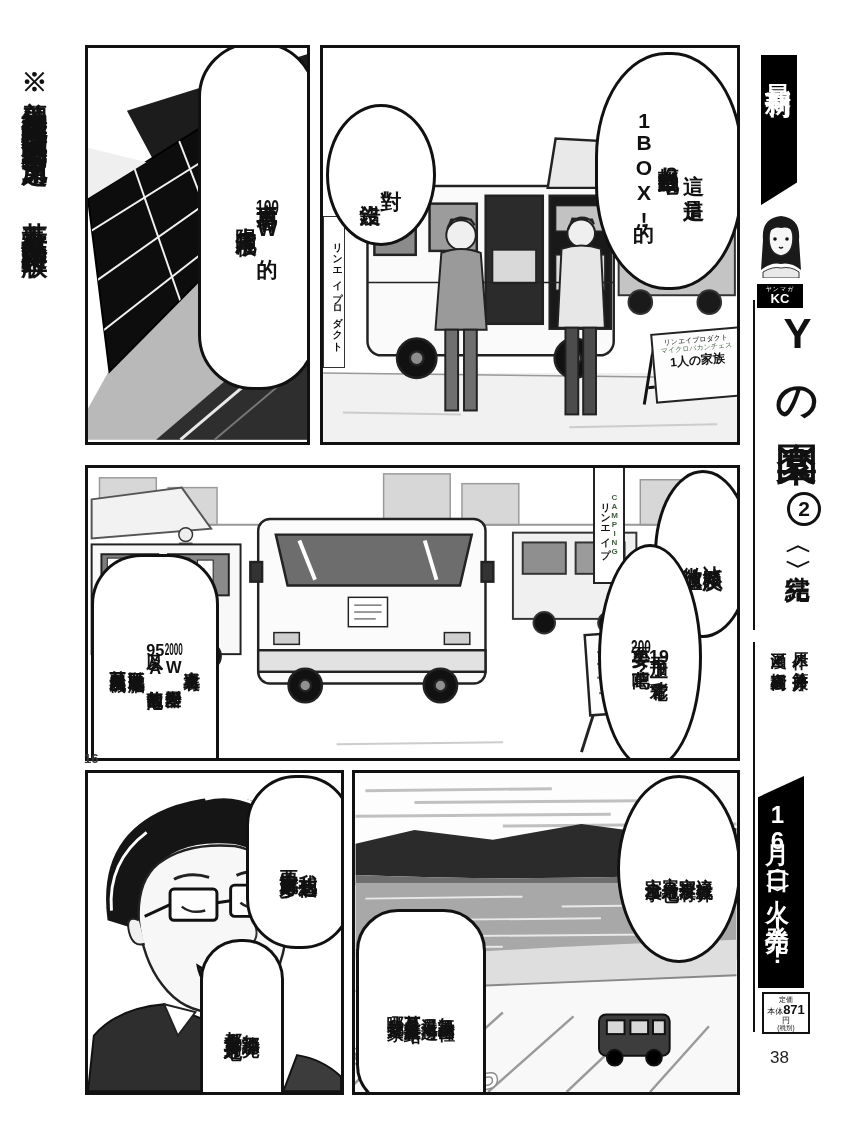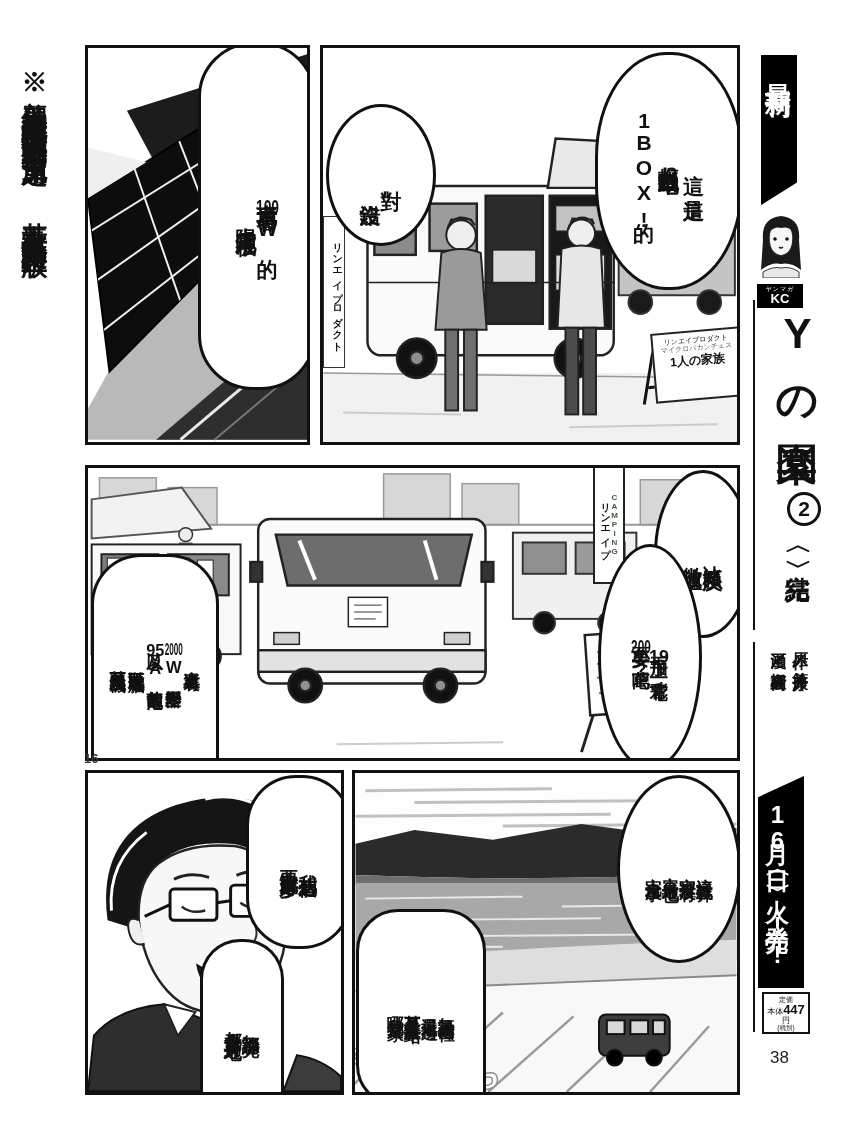--- a/index.html
+++ b/index.html
@@ -431,20 +431,20 @@
       </div>
 
     <div id="release-banner">
       <div class="vtext">
           <div class="vcol"><span class="tcy">1</span>月<span class="tcy">6</span>日<span class="vrot">〈</span>火<span class="vrot">〉</span>発売!!</div>
         </div>
     </div>
 
     <div id="price-box">
       <span class="lbl">定価</span>
-      <span class="main"><span>本体</span><b>447</b><span>円</span></span>
+      <span class="main"><span>本体</span><b>871</b><span>円</span></span>
       <span class="note">(税別)</span>
     </div>
   </div>
 
   <div id="panel-number">16</div>
   <div id="page-number">38</div>
 </div>
 
 </body></html>

